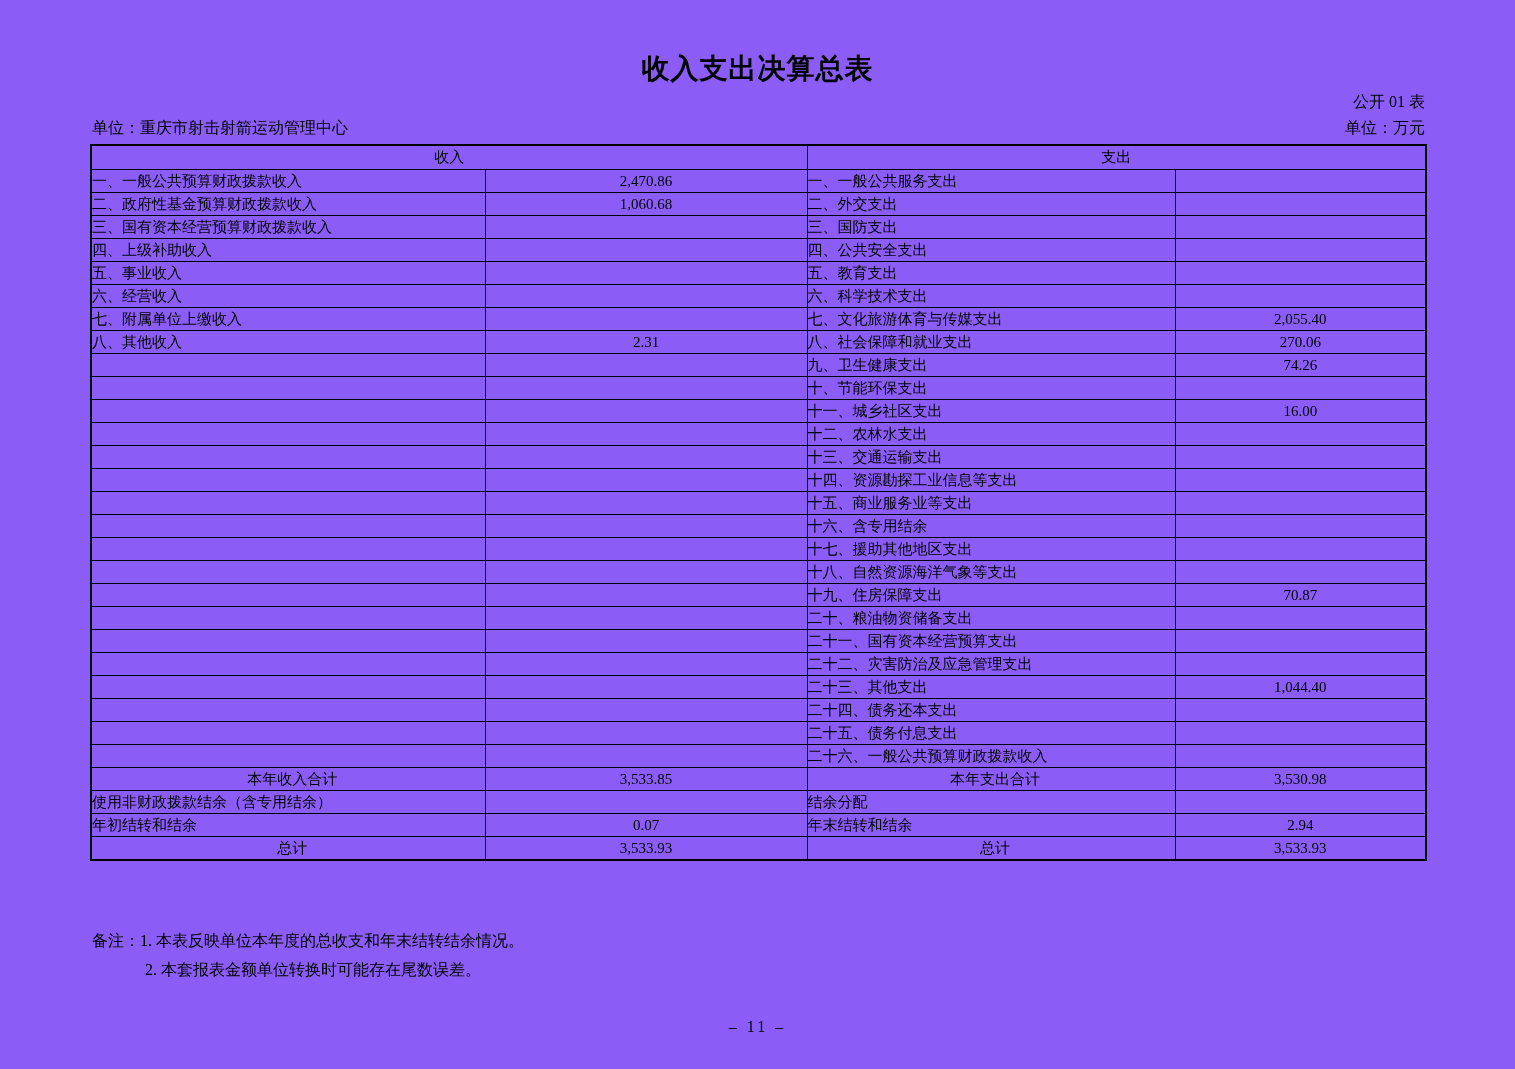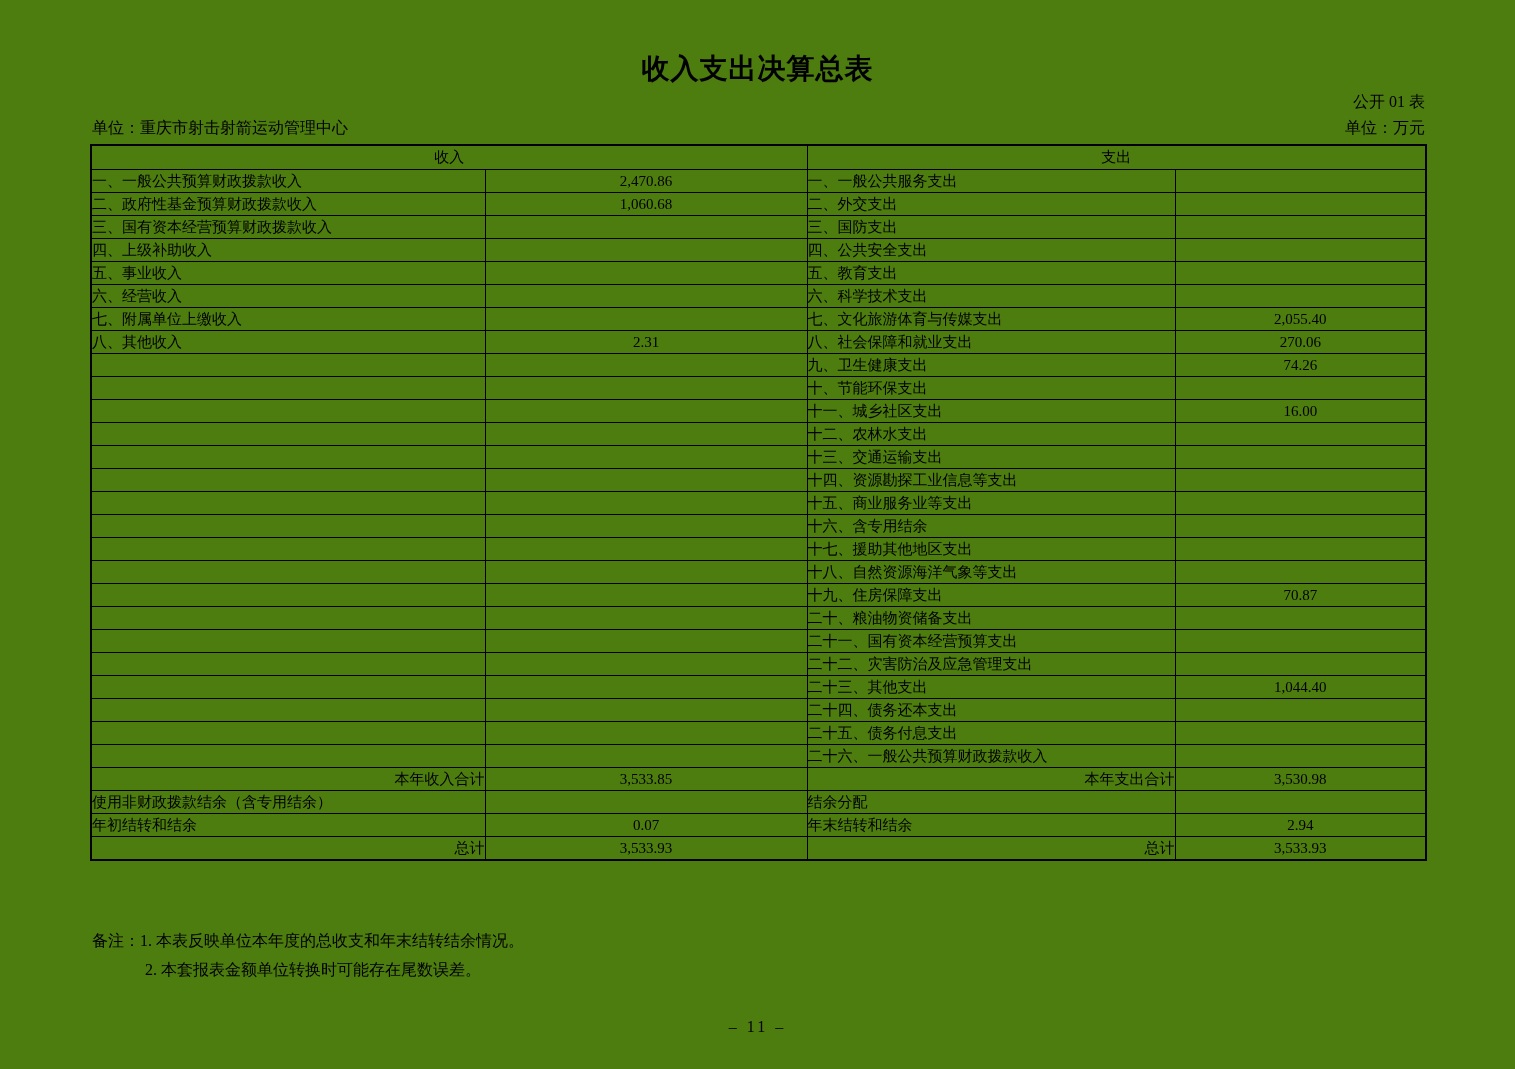--- a/index.html
+++ b/index.html
@@ -1,21 +1,21 @@
 <!DOCTYPE html>
 <html><head>
 <meta charset="utf-8">
 <style>
   * { box-sizing: border-box; }
   html, body { margin: 0; padding: 0; background: #ffffff; }
   .page {
     position: relative;
     width: 1515px;
     height: 1069px;
-    background: #4d7c0f;
+    background: #8b5cf6;
     color: #000000;
     font-family: "Liberation Serif", "DejaVu Serif", serif;
     overflow: hidden;
   }
   .doc-title {
     position: absolute;
     top: 50px; left: 0;
     width: 100%;
     margin: 0;
     text-align: center;
@@ -52,21 +52,21 @@
     height: 22px;
     line-height: 22px;
     white-space: nowrap;
     overflow: hidden;
     font-weight: normal;
   }
   tr.section-row th { height: 24px; text-align: center; }
   tr.colhead-row th { height: 25px; text-align: center; }
   td.cell-label  { text-align: left;  padding-left: 4px; }
   td.cell-amount { text-align: center; padding-right: 3px; }
-  td.cell-label.center { text-align: right; padding-left: 8px; }
+  td.cell-label.center { text-align: center; padding-left: 8px; }
   .notes {
     position: absolute;
     top: 926px; left: 92px;
     font-size: 16px;
     line-height: 29px;
   }
   .notes .indent { padding-left: 53px; }
   .page-number {
     position: absolute;
     top: 1018px; left: 0;

